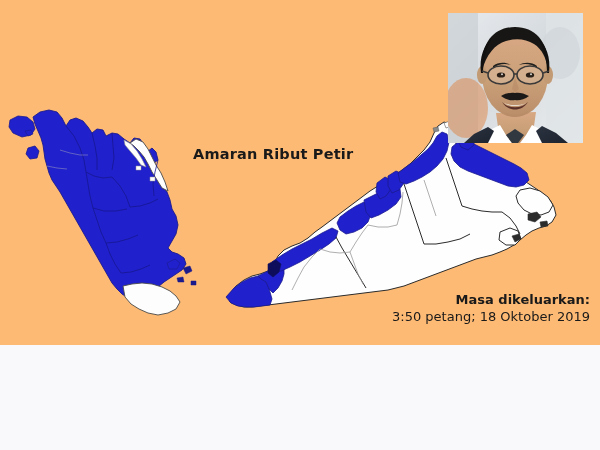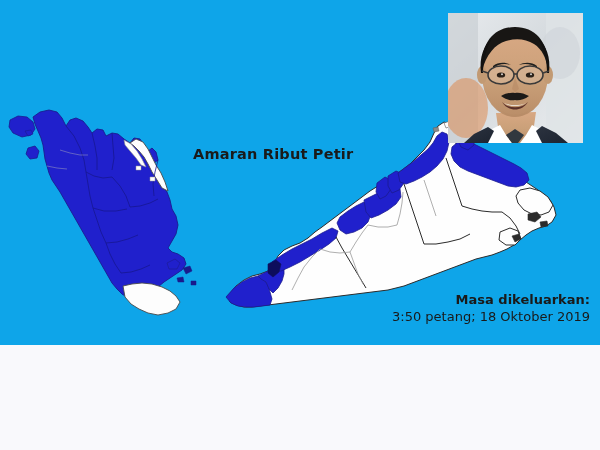--- a/index.html
+++ b/index.html
@@ -4,21 +4,21 @@
 <style>
   html, body {
     margin: 0;
     padding: 0;
     background: #ffffff;
   }
   #canvas {
     position: relative;
     width: 600px;
     height: 450px;
-    background: #0ea5e9;
+    background: #fdba74;
     overflow: hidden;
     font-family: "DejaVu Sans", "Liberation Sans", sans-serif;
   }
   
   .tone-band {
     position: absolute;
     left: 0;
     top: 345px;
     width: 600px;
     height: 105px;

